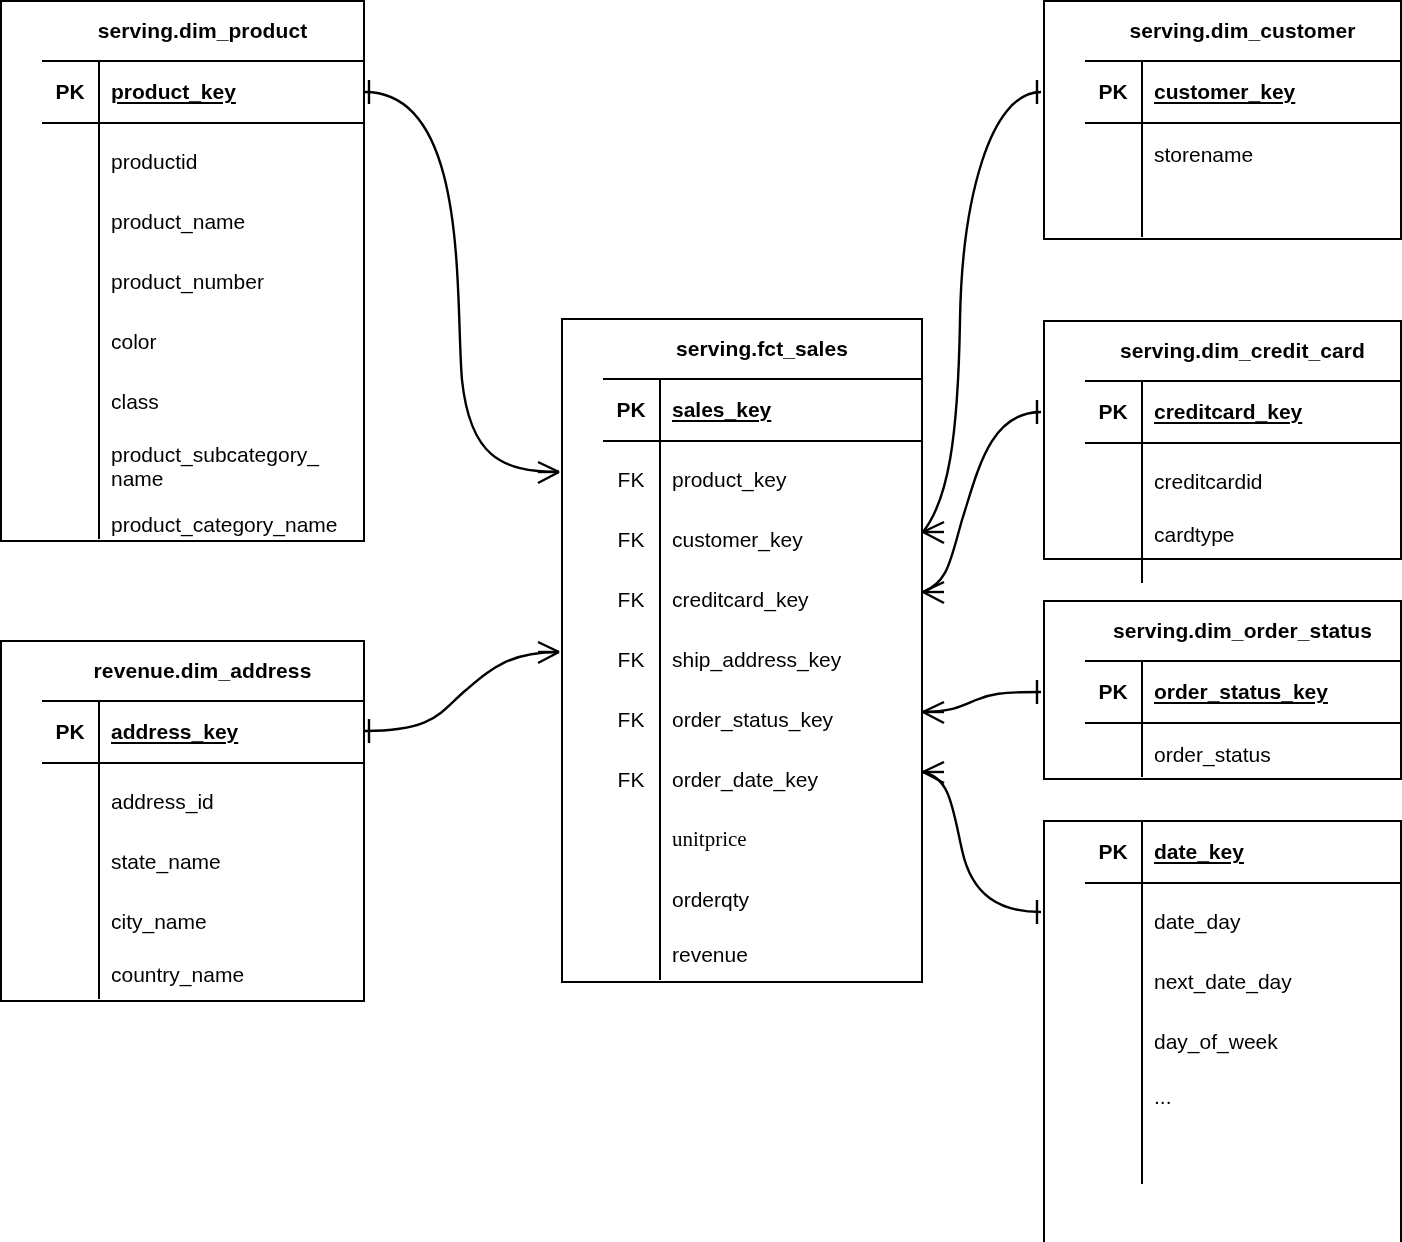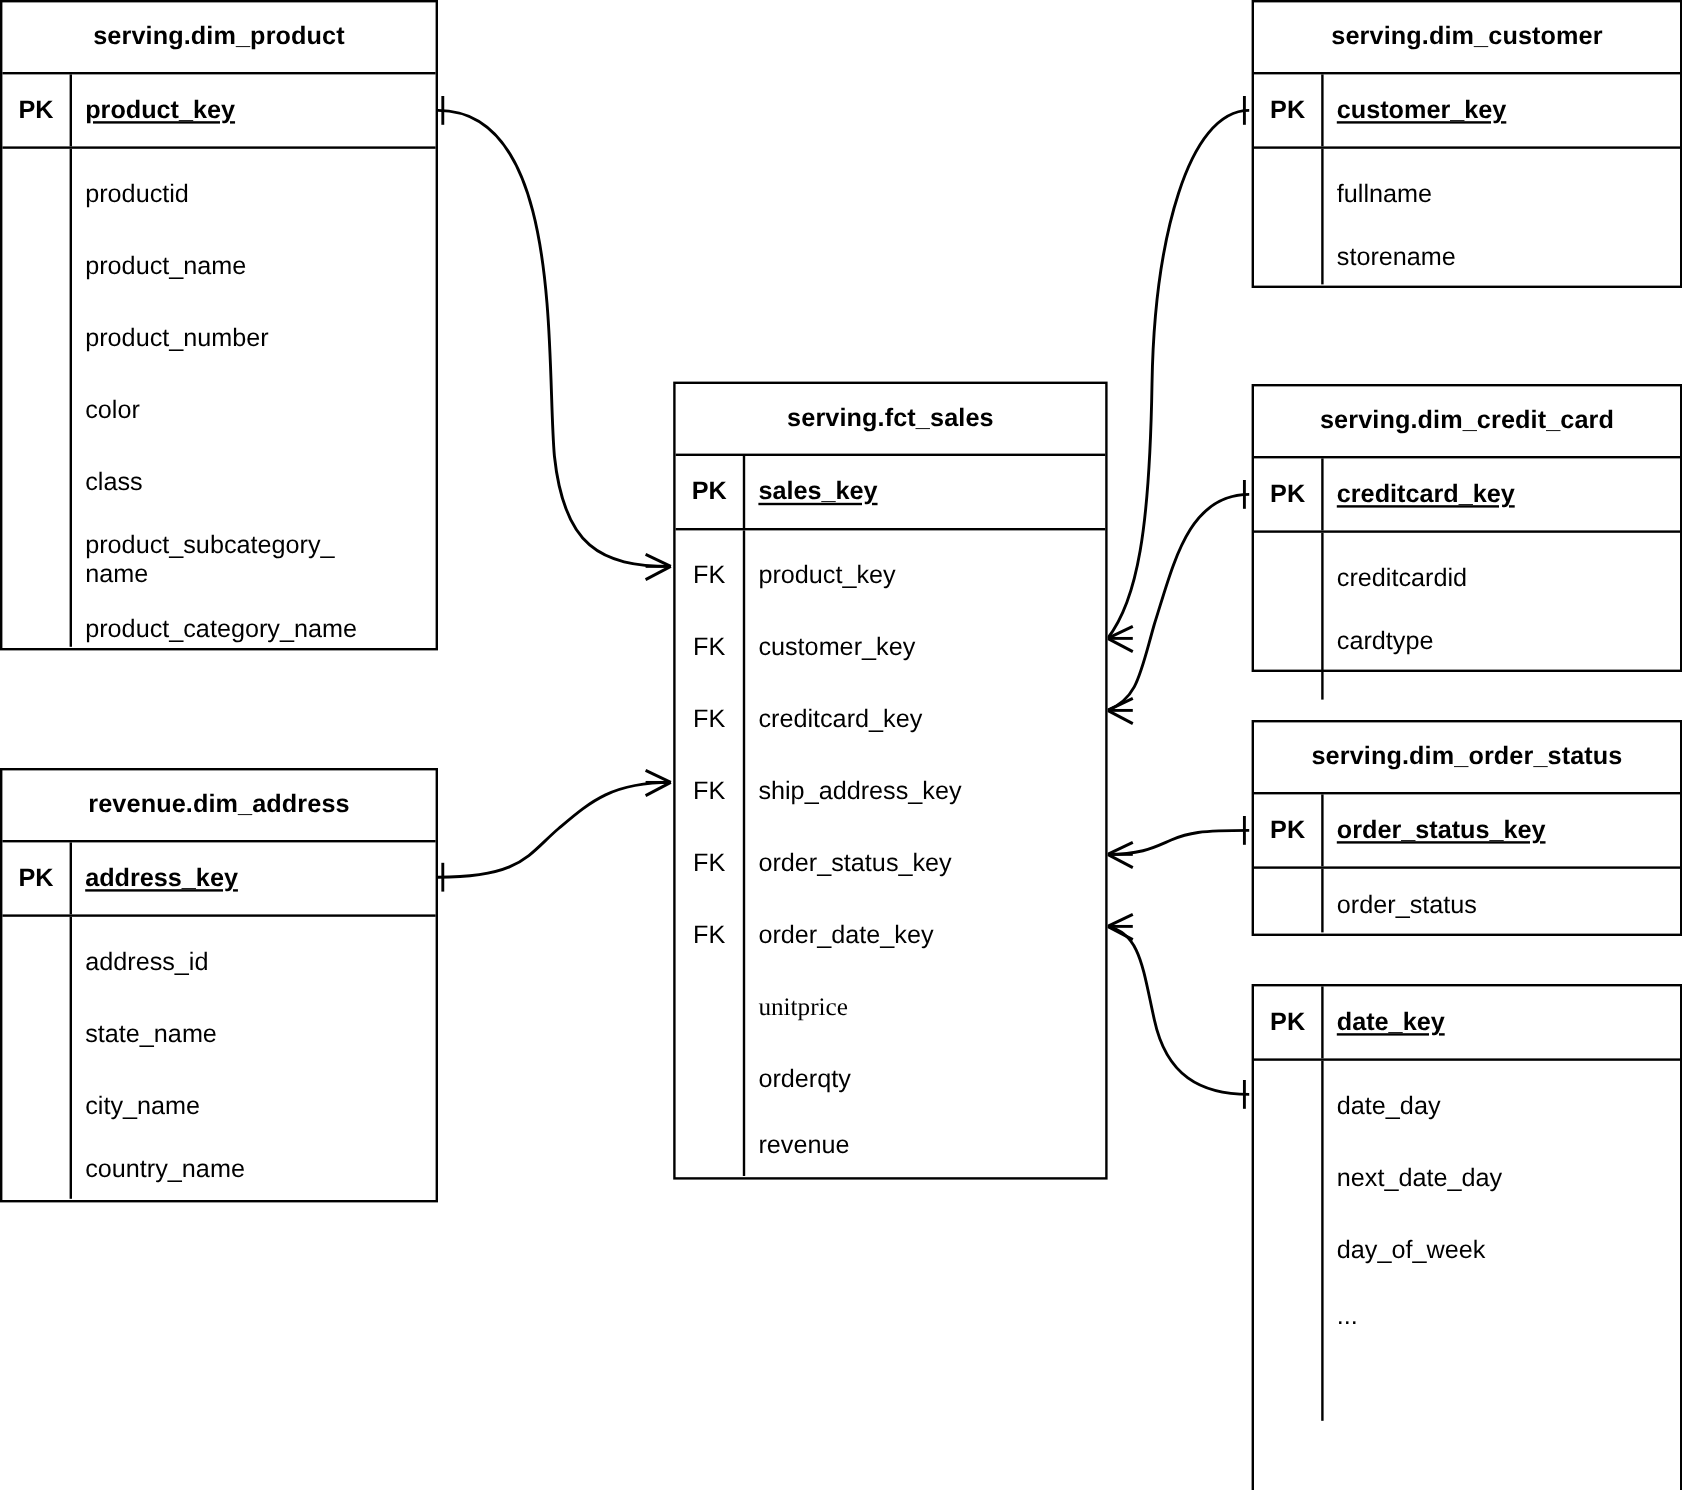--- a/index.html
+++ b/index.html
@@ -28,20 +28,21 @@
     fill: none;
     stroke: #000000;
     stroke-width: 2.4;
   }
   .entity {
     position: absolute;
     box-sizing: border-box;
     border: 2.5px solid #000000;
     background: #ffffff;
     z-index: 2;
+    padding-left: 40px;
   }
   .ent-title {
     text-align: center;
     font-weight: bold;
     font-size: 21px;
     color: #000000;
     letter-spacing: 0.1px;
     box-sizing: border-box;
     border-bottom: 2.5px solid #000000;
     display: flex;
@@ -225,21 +226,20 @@
   <div class="entity" style="left:1043px; top:0px; width:359px; height:240px;">
     <div class="ent-title" style="height:60px;">serving.dim_customer</div>
     <div class="ent-body">
       <div class="row pkrow" style="height:62px;">
         <div class="keycol" style="width:58px;">PK</div>
         <div class="namecol pk">customer_key</div>
       </div>
       <div class="attr-row" style="height:113px;">
         <div class="keycol" style="width:58px;"></div>
         <div style="flex:1 1 auto; display:block; padding-top:8px;">
-          <div class="namecol" style="height:60px;">fullname</div>
           <div class="namecol" style="height:46px;">storename</div>
         </div>
       </div>
     </div>
   </div>
 
   <div class="entity" style="left:1043px; top:320px; width:359px; height:240px;">
     <div class="ent-title" style="height:60px;">serving.dim_credit_card</div>
     <div class="ent-body">
       <div class="row pkrow" style="height:62px;">

